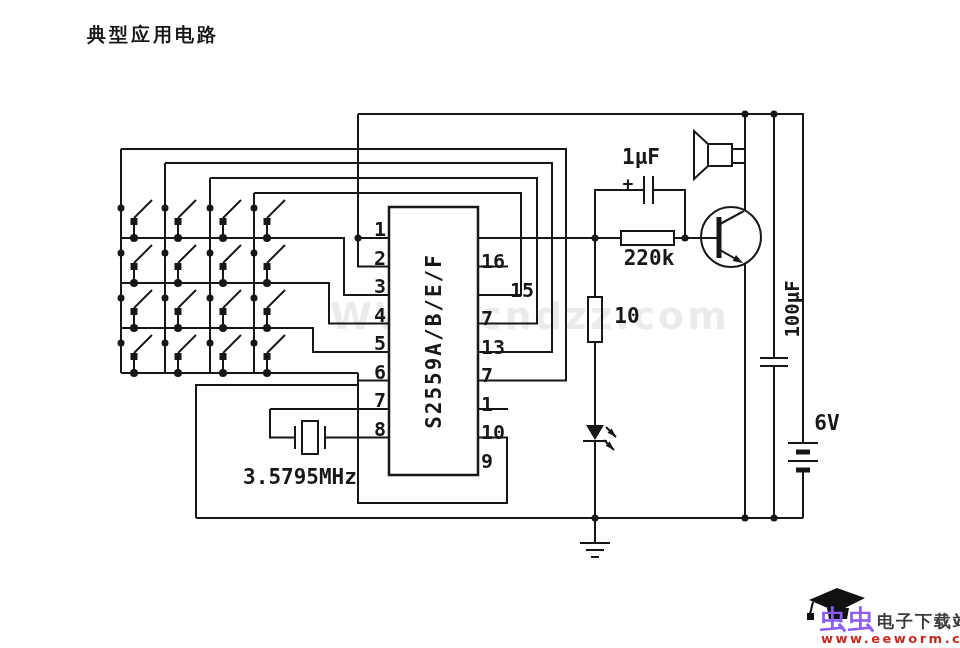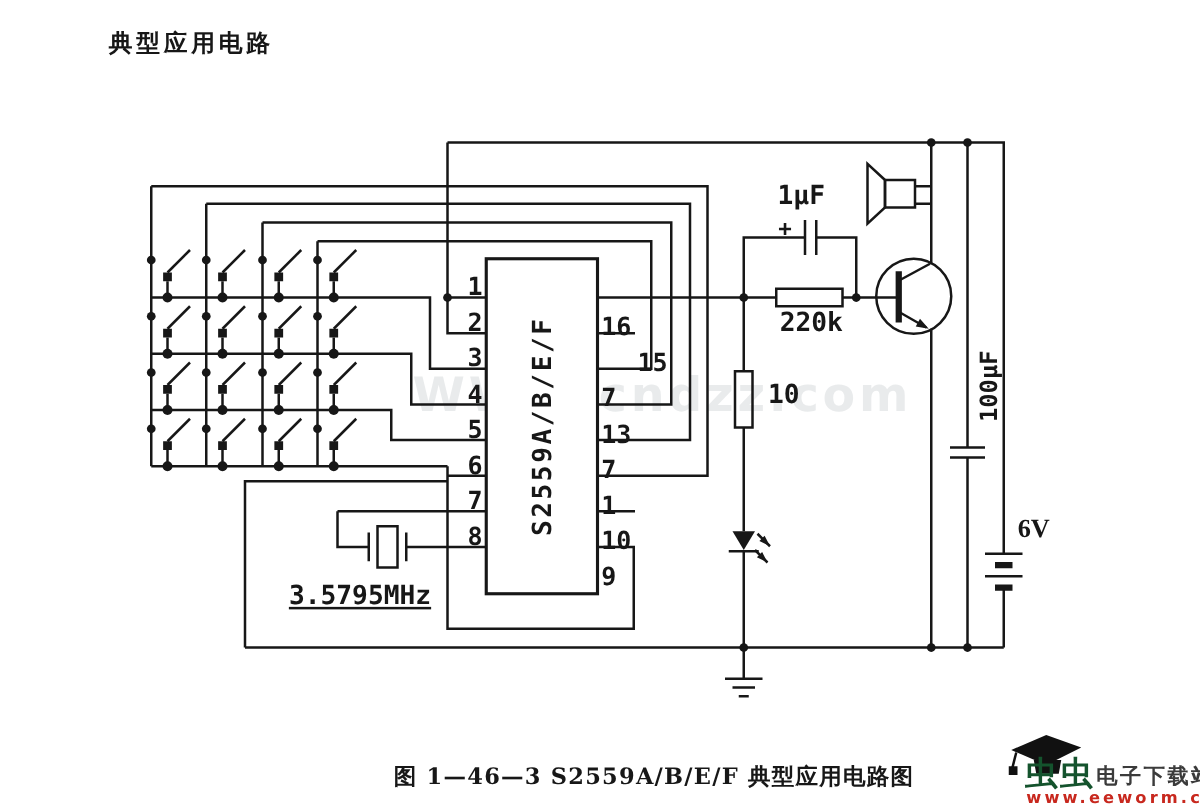--- a/index.html
+++ b/index.html
@@ -150,35 +150,34 @@
     <span class="lbl pin pin-r" style="left:481px;top:229px;">16</span>
     <span class="lbl pin pin-r" style="left:481px;top:257.5px;padding-left:29px;">15</span>
     <span class="lbl pin pin-r" style="left:481px;top:286px;">7</span>
     <span class="lbl pin pin-r" style="left:481px;top:314.5px;">13</span>
     <span class="lbl pin pin-r" style="left:481px;top:343px;">7</span>
     <span class="lbl pin pin-r" style="left:481px;top:371.5px;">1</span>
     <span class="lbl pin pin-r" style="left:481px;top:400px;">10</span>
     <span class="lbl pin pin-r" style="left:481px;top:428.5px;">9</span>
   </div>
 
-  <div class="lbl ctr comp" style="left:288px;top:477px;font-size:21px;text-decoration:underline;">3.5795MHz</div>
+  <div class="lbl ctr comp" style="left:300px;top:477px;font-size:21px;">3.5795MHz</div>
   <div class="lbl ctr comp" style="left:641px;top:157px;">1μF</div>
   <div class="lbl ctr comp" style="left:628px;top:184px;font-size:18px;">+</div>
   <div class="lbl ctr comp" style="left:649px;top:258px;">220k</div>
   <div class="lbl ctr comp" style="left:627px;top:316px;">10</div>
   <div class="lbl rot comp" style="left:792px;top:309px;font-size:19px;">100μF</div>
-  <div class="lbl ctr comp" style="left:827px;top:423px;font-family:Liberation Serif, serif;">6V</div>
+  <div class="lbl ctr comp" style="left:827px;top:423px;">6V</div>
 
-  <div class="lbl caption" style="left:315px;top:613px;">图 1—46—3   S2559A/B/E/F 典型应用电路图</div>
 
   <div>
     <svg style="left:806px;top:585px;" width="62" height="40" viewBox="0 0 62 40">
       <polygon points="3,15 31,3 59,13 31,27" fill="#111111"></polygon>
       <polygon points="21,23 43,23 41,34 23,34" fill="#111111"></polygon>
       <line x1="7" y1="17" x2="4" y2="29" stroke="#111111" stroke-width="2"></line>
       <rect x="1" y="28" width="7" height="7" fill="#111111"></rect>
     </svg>
-    <div class="lbl brand-name" style="left:820px;top:606px;color:#14532d;">虫虫</div>
+    <div class="lbl brand-name" style="left:820px;top:606px;color:#8b5cf6;">虫虫</div>
     <div class="lbl brand-desc" style="left:877px;top:613px;color:#3b3b3b;">电子下载站</div>
     <div class="lbl brand-url" style="left:821px;top:632px;color:#c8281e;">www.eeworm.com</div>
   </div>
 
 </div>
 
 </body></html>

